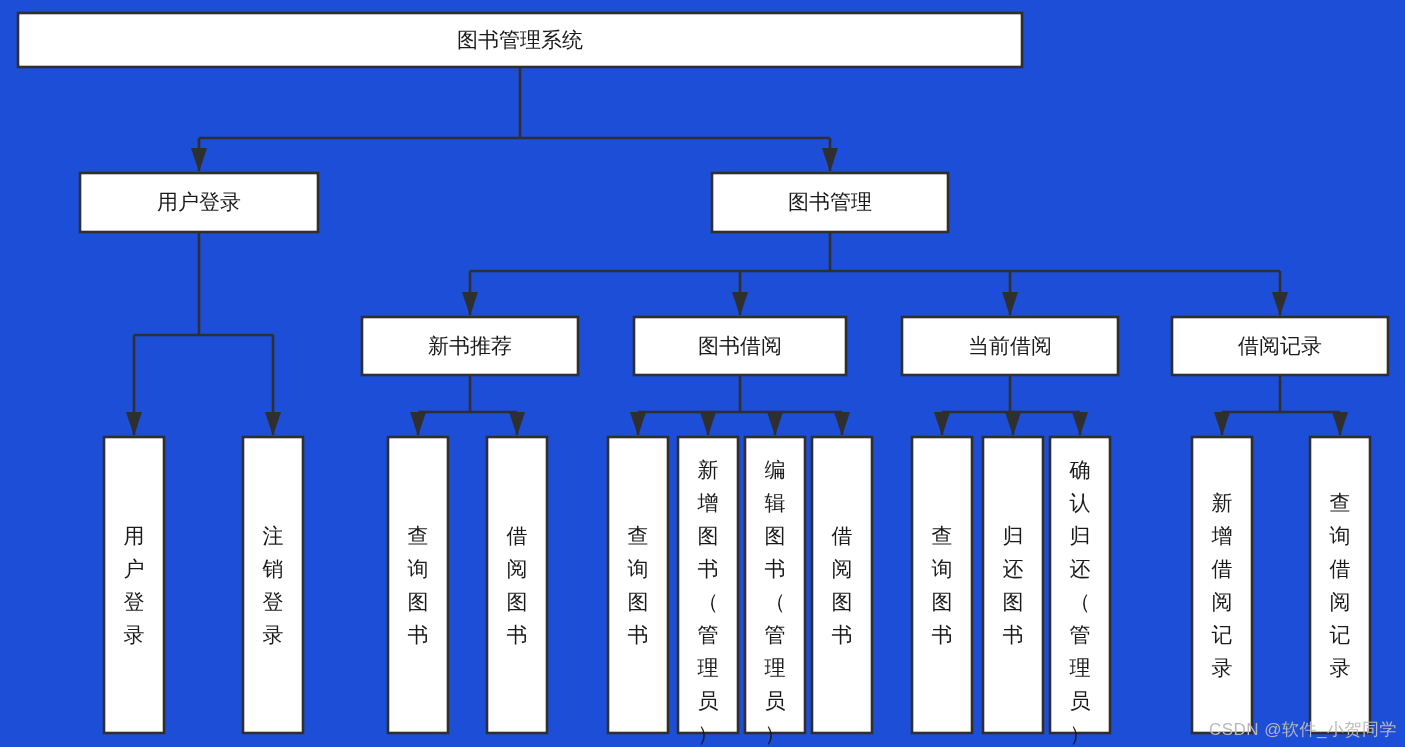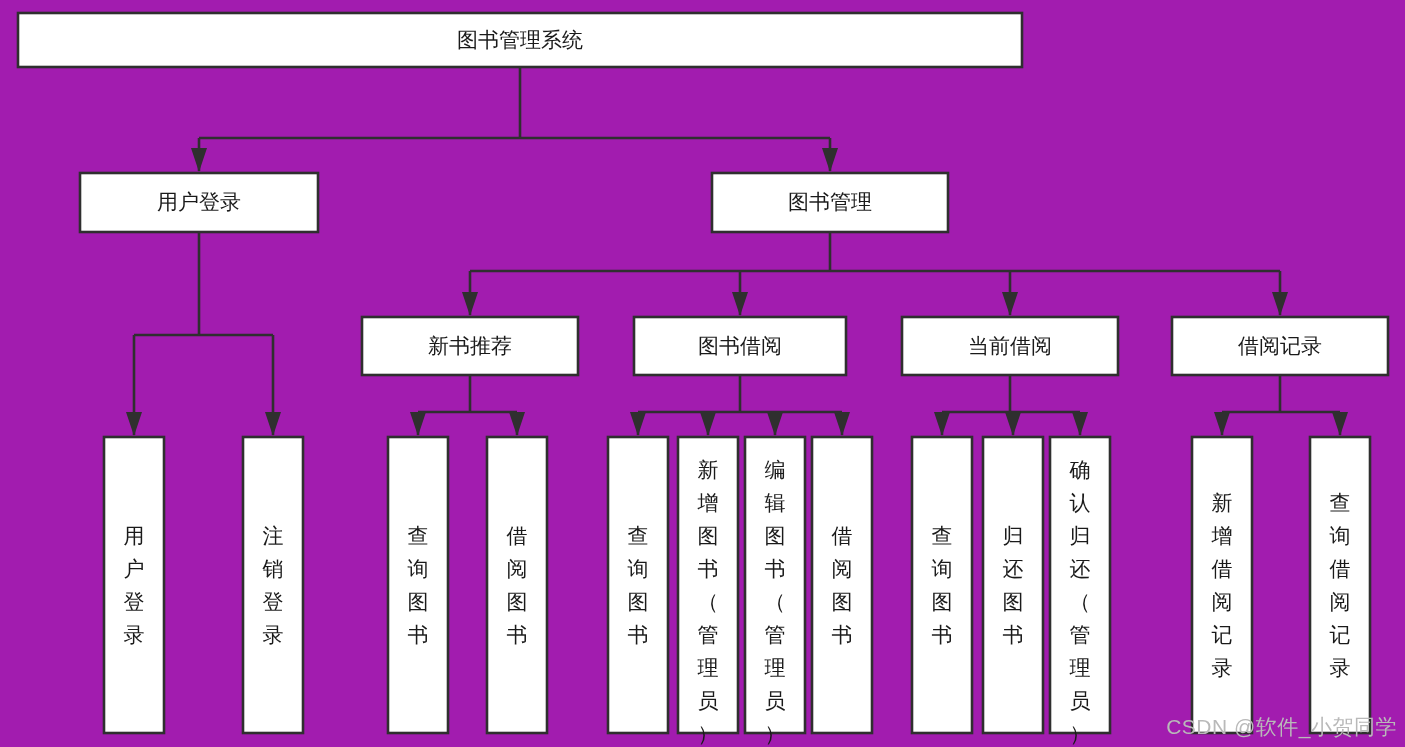--- a/index.html
+++ b/index.html
@@ -7,21 +7,21 @@
     padding: 0;
     background: #ffffff;
   }
   body {
     font-family: "Liberation Sans", "DejaVu Sans", sans-serif;
   }
   #stage {
     position: relative;
     width: 1405px;
     height: 747px;
-    background: #a21caf;
+    background: #1d4ed8;
     overflow: hidden;
   }
   #diagram-svg {
     position: absolute;
     left: 0;
     top: 0;
     width: 1405px;
     height: 747px;
   }
   .node-box {
@@ -50,21 +50,21 @@
     font-family: "Liberation Sans", "DejaVu Sans", sans-serif;
     font-size: 21px;
     fill: #1a1a1a;
     text-anchor: middle;
   }
   .watermark {
     position: absolute;
     right: 8px;
     bottom: 6px;
     font-family: "Liberation Sans", "DejaVu Sans", sans-serif;
-    font-size: 21px;
+    font-size: 17px;
     color: #b9b9b9;
     white-space: nowrap;
     letter-spacing: 0.5px;
   }
 </style>
 </head>
 <body>
 
 <div id="stage">
 

